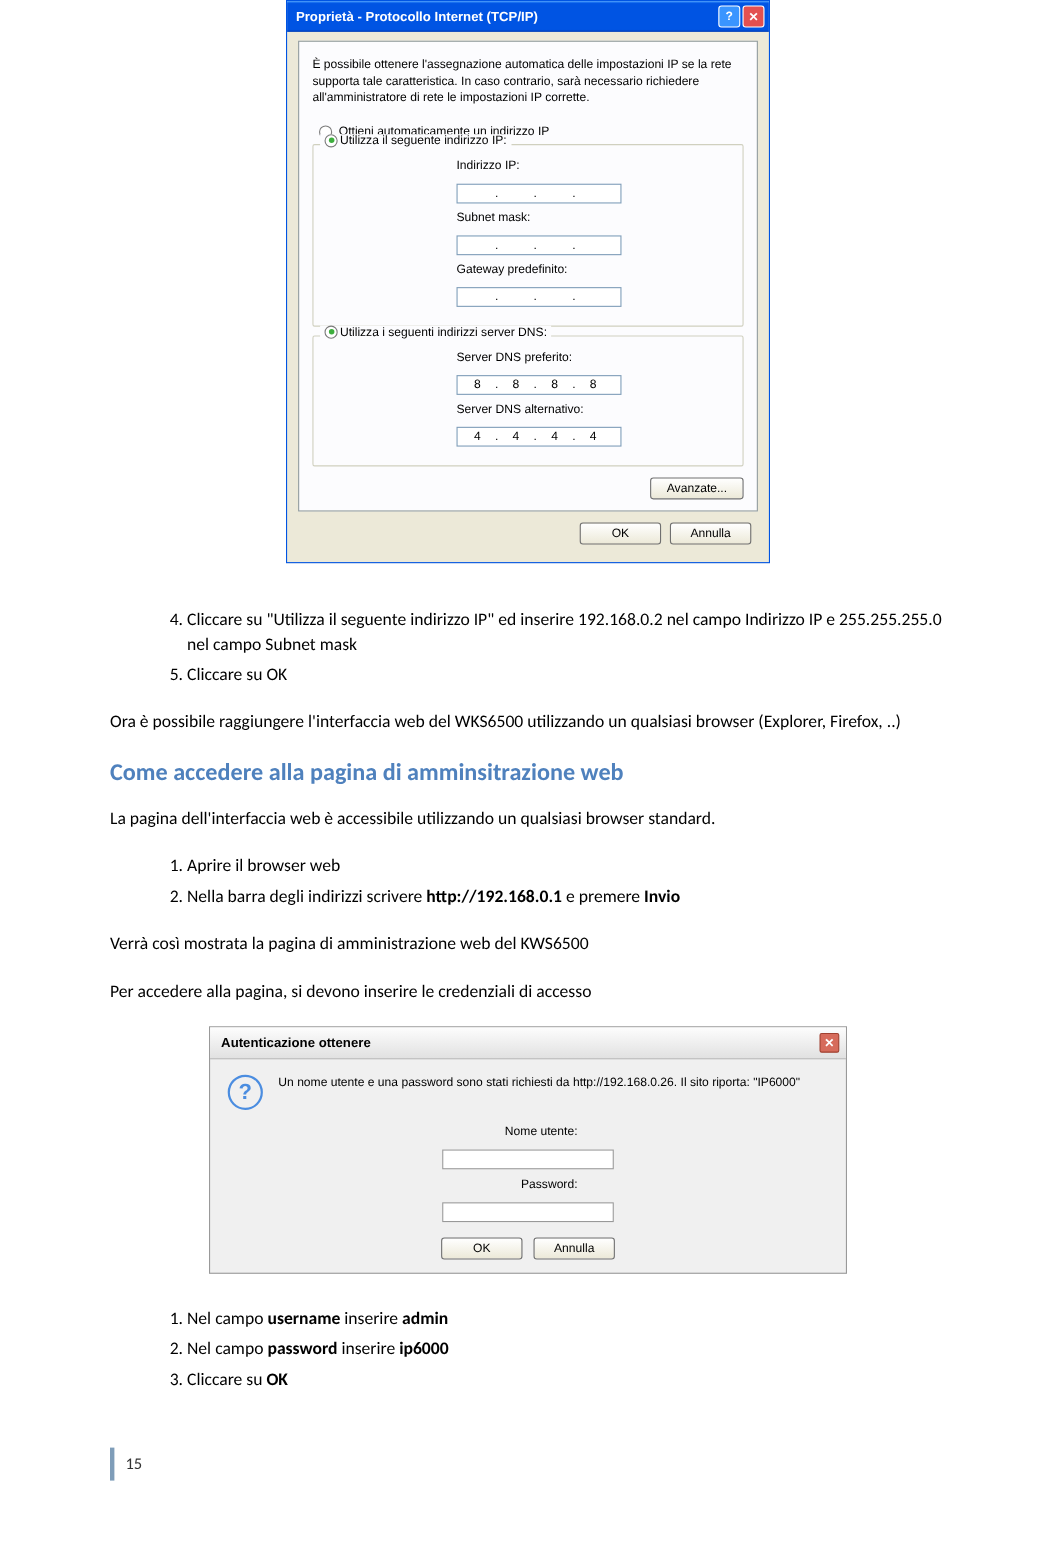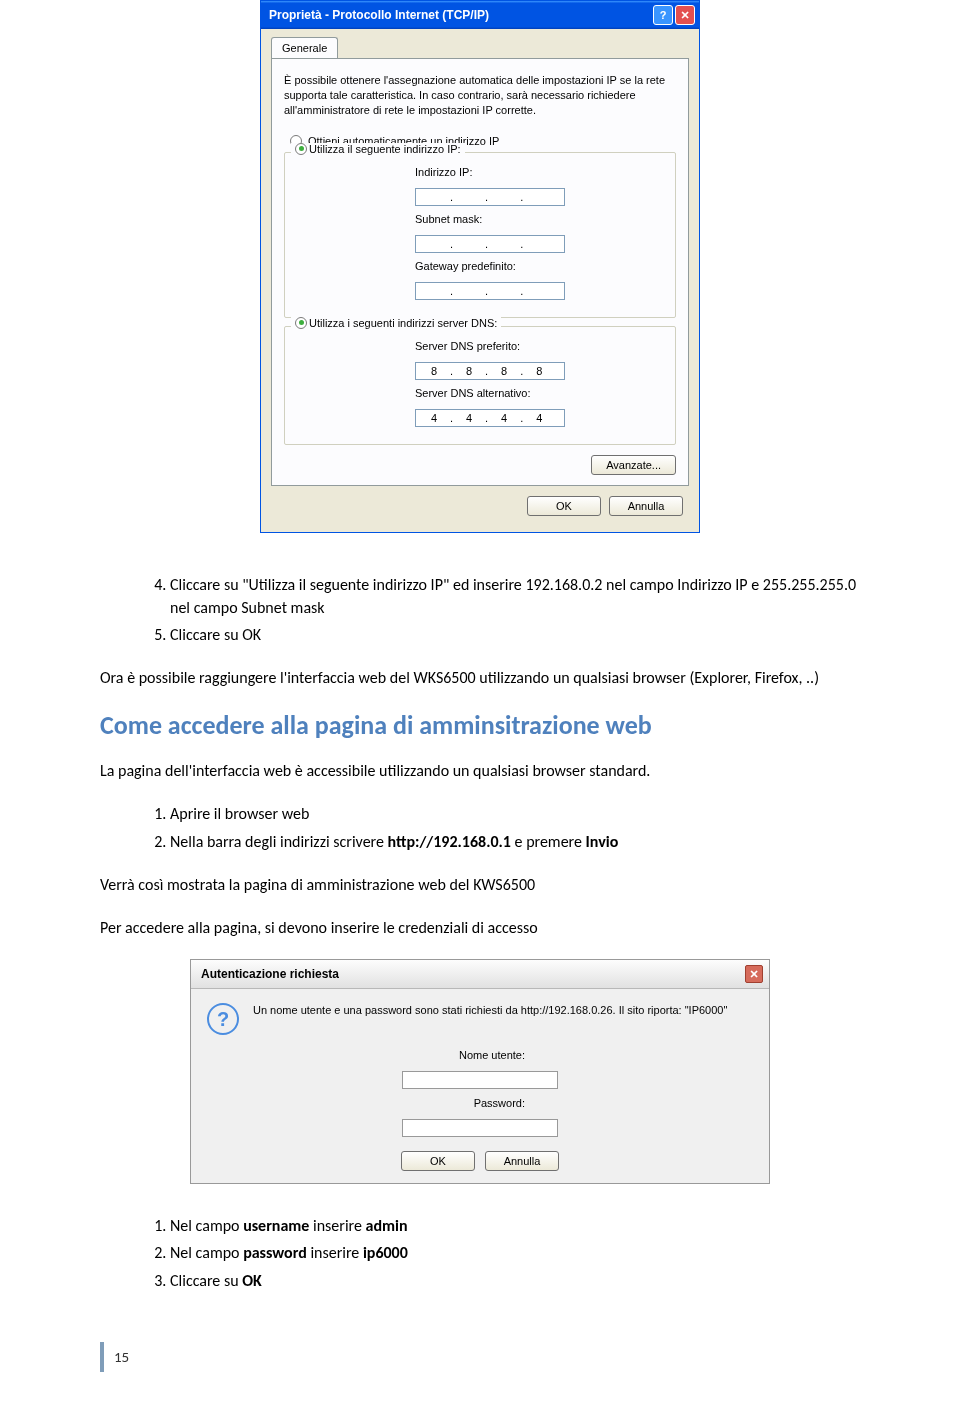--- a/index.html
+++ b/index.html
@@ -154,21 +154,21 @@
     padding-left: 70px;
   }
   .doc-list li { margin-bottom: 4px; }
   .doc-para {
     font-size: 16px;
     line-height: 1.45;
     margin: 0 0 20px 0;
   }
   .h2 {
     color: #4f81bd;
-    font-size: 26px;
+    font-size: 22px;
     font-weight: bold;
     margin: 20px 0 18px 0;
   }
   
   .auth-dialog {
     width: 580px;
     margin: 0 auto 30px auto;
     border: 1px solid #999;
     background: #f0f0f0;
     font-family: Tahoma, sans-serif;
@@ -235,23 +235,20 @@
 
 <div class="dialog">
   <div class="titlebar">
     <span class="titlebar-text">Proprietà - Protocollo Internet (TCP/IP)</span>
     <div class="titlebar-btns">
       <div class="tb-btn tb-help">?</div>
       <div class="tb-btn tb-close">✕</div>
     </div>
   </div>
   <div class="dialog-body">
-    <div class="tabbar">
-      <div class="tab">Generale</div>
-    </div>
     <div class="tab-panel">
       <div class="desc-text">È possibile ottenere l'assegnazione automatica delle impostazioni IP se la rete supporta tale caratteristica. In caso contrario, sarà necessario richiedere all'amministratore di rete le impostazioni IP corrette.</div>
 
       <div class="radio-row">
         <span class="radio"></span>
         <span>Ottieni automaticamente un indirizzo IP</span>
       </div>
 
       <div class="groupbox">
         <div class="legend-row">
@@ -359,21 +356,21 @@
     <li>
       <span>Nella barra degli indirizzi scrivere </span><b>http://192.168.0.1</b><span> e premere </span><b>Invio</b>
     </li>
   </ol>
 
   <p class="doc-para">Verrà così mostrata la pagina di amministrazione web del KWS6500</p>
   <p class="doc-para">Per accedere alla pagina, si devono inserire le credenziali di accesso</p>
 
   <div class="auth-dialog">
     <div class="auth-title">
-      <span class="auth-title-text">Autenticazione richiesta</span>
+      <span class="auth-title-text">Autenticazione ottenere</span>
       <div class="auth-close">✕</div>
     </div>
     <div class="auth-body">
       <div class="auth-msg-row">
         <div class="auth-icon">?</div>
         <div class="auth-msg">Un nome utente e una password sono stati richiesti da http://192.168.0.26. Il sito riporta: "IP6000"</div>
       </div>
       <div class="auth-field">
         <span class="auth-label">Nome utente:</span>
         <input class="auth-input" type="text" style="">

